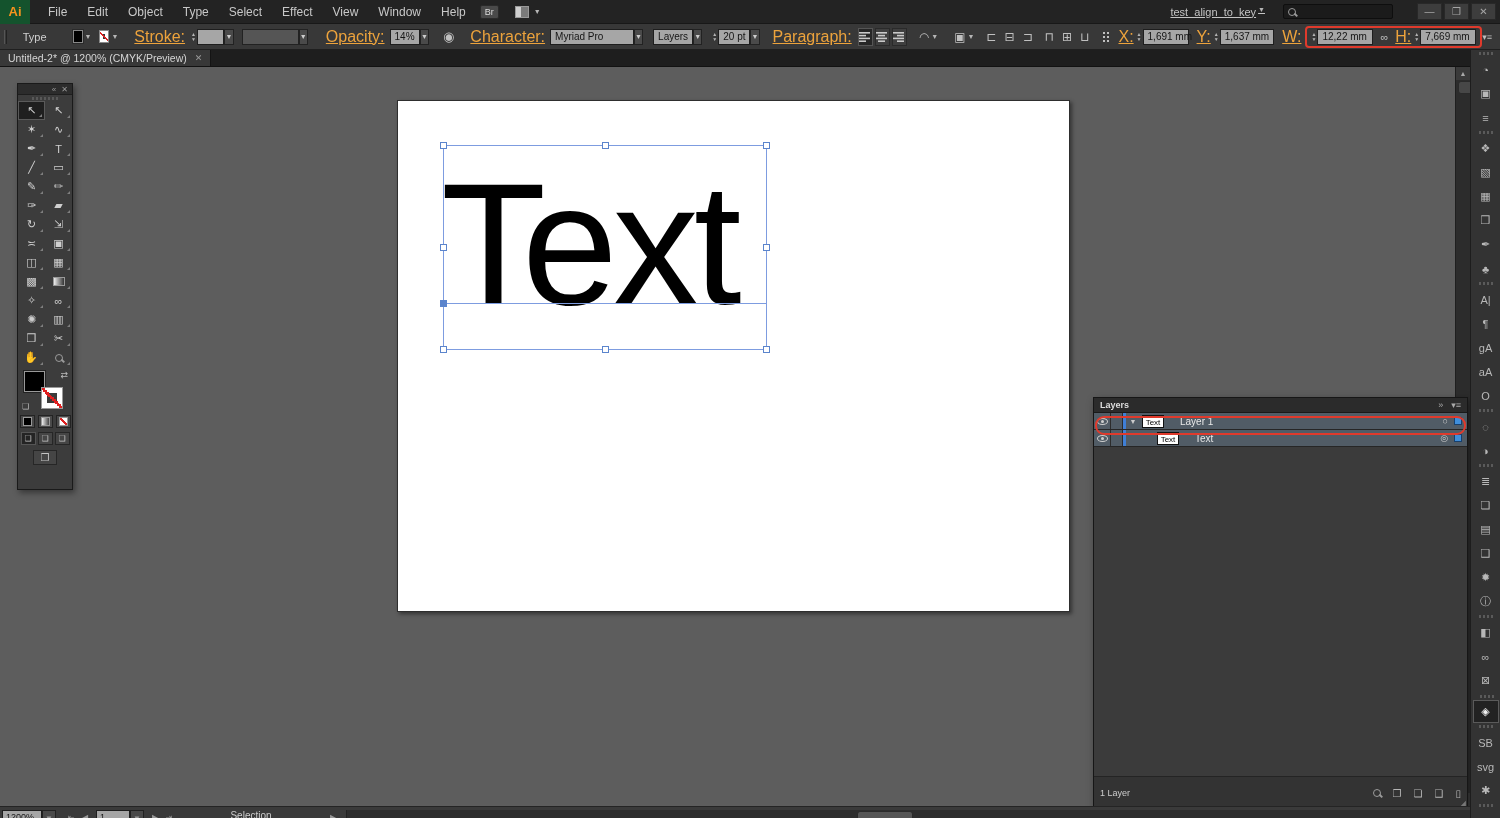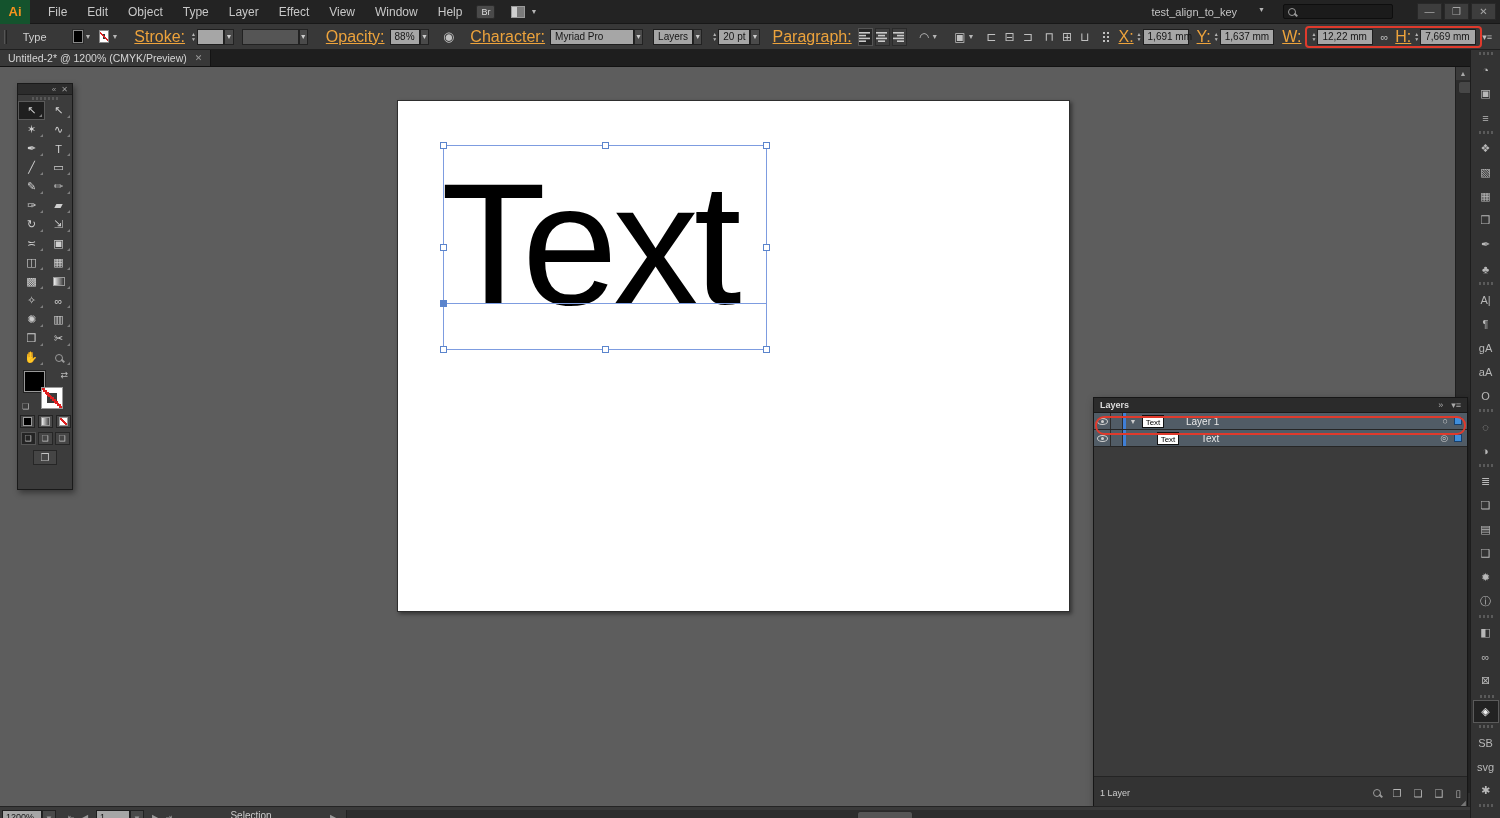--- a/index.html
+++ b/index.html
@@ -18,21 +18,21 @@
   .ai-logo{width:30px;height:24px;display:flex;align-items:center;justify-content:center;
     color:#f7931e;font-weight:bold;font-size:13px;background:#14532d;}
   .menus{display:flex;align-items:flex-end;margin-left:8px;height:100%;}
   .menu-item{padding:0 10px;height:100%;display:flex;align-items:center;cursor:default;}
   .tb-btn{margin-left:4px;background:#4a4a4a;border:1px solid #2a2a2a;border-radius:2px;
     font-size:9px;color:#ddd;padding:1px 4px;}
   .arrange{margin-left:16px;display:flex;align-items:center;gap:3px;color:#bbb;}
   .arrange .sq{width:14px;height:12px;border:1px solid #999;display:inline-block;
     background:linear-gradient(90deg,#cfcfcf 45%,#7a7a7a 45%);}
   .spacer{flex:1;}
-  .workspace{display:flex;align-items:flex-start;gap:19px;font-size:11px;color:#c4c4c4;margin-right:18px;}
+  .workspace{display:flex;align-items:flex-start;gap:0;font-size:11px;color:#c4c4c4;margin-right:18px;text-decoration:underline;}
   .searchbox{width:110px;height:15px;background:#1b1b1b;border:1px solid #0e0e0e;border-radius:2px;
     display:flex;align-items:center;padding:0 4px;margin-right:22px;}
   .winbtns{display:flex;margin-right:4px;}
   .winbtn{width:25px;height:17px;display:flex;align-items:center;justify-content:center;
     background:#3d3d3d;border:1px solid #282828;color:#a5a5a5;font-size:10px;margin-left:2px;}
 
   
   .mag-icon{position:relative;width:8px;height:8px;border:1.5px solid #9a9a9a;border-radius:50%;display:inline-block;}
   .mag-icon::after{content:"";position:absolute;width:4px;height:1.5px;background:#9a9a9a;
     right:-3px;bottom:-1px;transform:rotate(45deg);}
@@ -135,21 +135,21 @@
   .cell-eye{width:17px;height:100%;display:flex;align-items:center;justify-content:center;border-right:1px solid #2c2c2c;}
   .eye-icon{width:11px;height:7px;border:1px solid #cfcfcf;border-radius:50%;position:relative;display:inline-block;}
   .eye-icon::after{content:"";position:absolute;left:3px;top:1px;width:3px;height:3px;border-radius:50%;background:#cfcfcf;}
   .cell-lock{width:12px;height:100%;border-right:1px solid #2c2c2c;}
   .accent{width:3px;height:100%;background:var(--accentblue);}
   .disc{width:14px;text-align:center;font-size:7px;color:#ccc;}
   .thumb-wrap{margin-left:2px;}
   .layer-row.child .thumb-wrap{margin-left:17px;}
   .thumb{width:22px;height:13px;background:#fff;color:#000;font-size:8px;line-height:13px;
     text-align:center;display:block;border:1px solid #111;overflow:hidden;}
-  .ly-name{margin-left:22px;font-size:10px;color:#e8e8e8;flex:1;}
+  .ly-name{margin-left:16px;font-size:10px;color:#e8e8e8;flex:1;}
   .tgt{font-size:9px;color:#c9c9c9;margin-right:6px;}
   .selsq{width:8px;height:8px;background:#3f8edb;border:1px solid #17406e;margin-right:5px;}
   .ly-annotation{position:absolute;left:1px;top:18px;width:371px;height:19px;
     border:2px solid var(--red);border-radius:9px;pointer-events:none;}
   .ly-foot{position:absolute;left:0;bottom:0;width:100%;height:17px;background:#333;
     border-top:1px solid #242424;display:flex;align-items:center;padding:16px 6px;color:#ccc;font-size:9px;}
   .ly-foot .ic{margin-left:12px;color:#b5b5b5;font-size:10px;}
   .corner-grip{position:absolute;right:1px;bottom:1px;color:#777;font-size:8px;}
 
   
@@ -182,21 +182,21 @@
 <div class="app">
 
   <div class="titlebar">
     <div class="ai-logo">Ai</div>
     <div class="menus">
 
     <span class="menu-item">File</span>
         <span class="menu-item">Edit</span>
         <span class="menu-item">Object</span>
         <span class="menu-item">Type</span>
-        <span class="menu-item">Layer</span>
+        <span class="menu-item">Select</span>
         <span class="menu-item">Effect</span>
         <span class="menu-item">View</span>
         <span class="menu-item">Window</span>
         <span class="menu-item">Help</span>
       </div>
     <span class="tb-btn">Br</span>
     <span class="arrange">
         <i class="sq"></i>
         <span class="dd">▼</span>
       </span>
@@ -225,21 +225,21 @@
     <span class="olabel" style="margin-left:16px">Stroke:</span>
     <span class="stepper" style="margin-left:6px">
         <span>▲</span>
         <span>▼</span>
       </span>
     <span class="field" style="width:34px"></span>
     <span class="ddbtn">▼</span>
     <span class="fieldd" style="width:78px;margin-left:8px"></span>
     <span class="ddbtn">▼</span>
     <span class="olabel" style="margin-left:18px">Opacity:</span>
-    <span class="field" style="width:38px;margin-left:5px">88%</span>
+    <span class="field" style="width:38px;margin-left:5px">14%</span>
     <span class="ddbtn">▼</span>
     <span class="icbtn" style="margin-left:14px;font-size:13px">◉</span>
     <span class="olabel" style="margin-left:16px">Character:</span>
     <span class="field" style="width:112px;margin-left:5px">Myriad Pro</span>
     <span class="ddbtn">▼</span>
     <span class="field" style="width:46px;margin-left:10px">Layers</span>
     <span class="ddbtn">▼</span>
     <span class="stepper" style="margin-left:10px">
         <span>▲</span>
         <span>▼</span>

